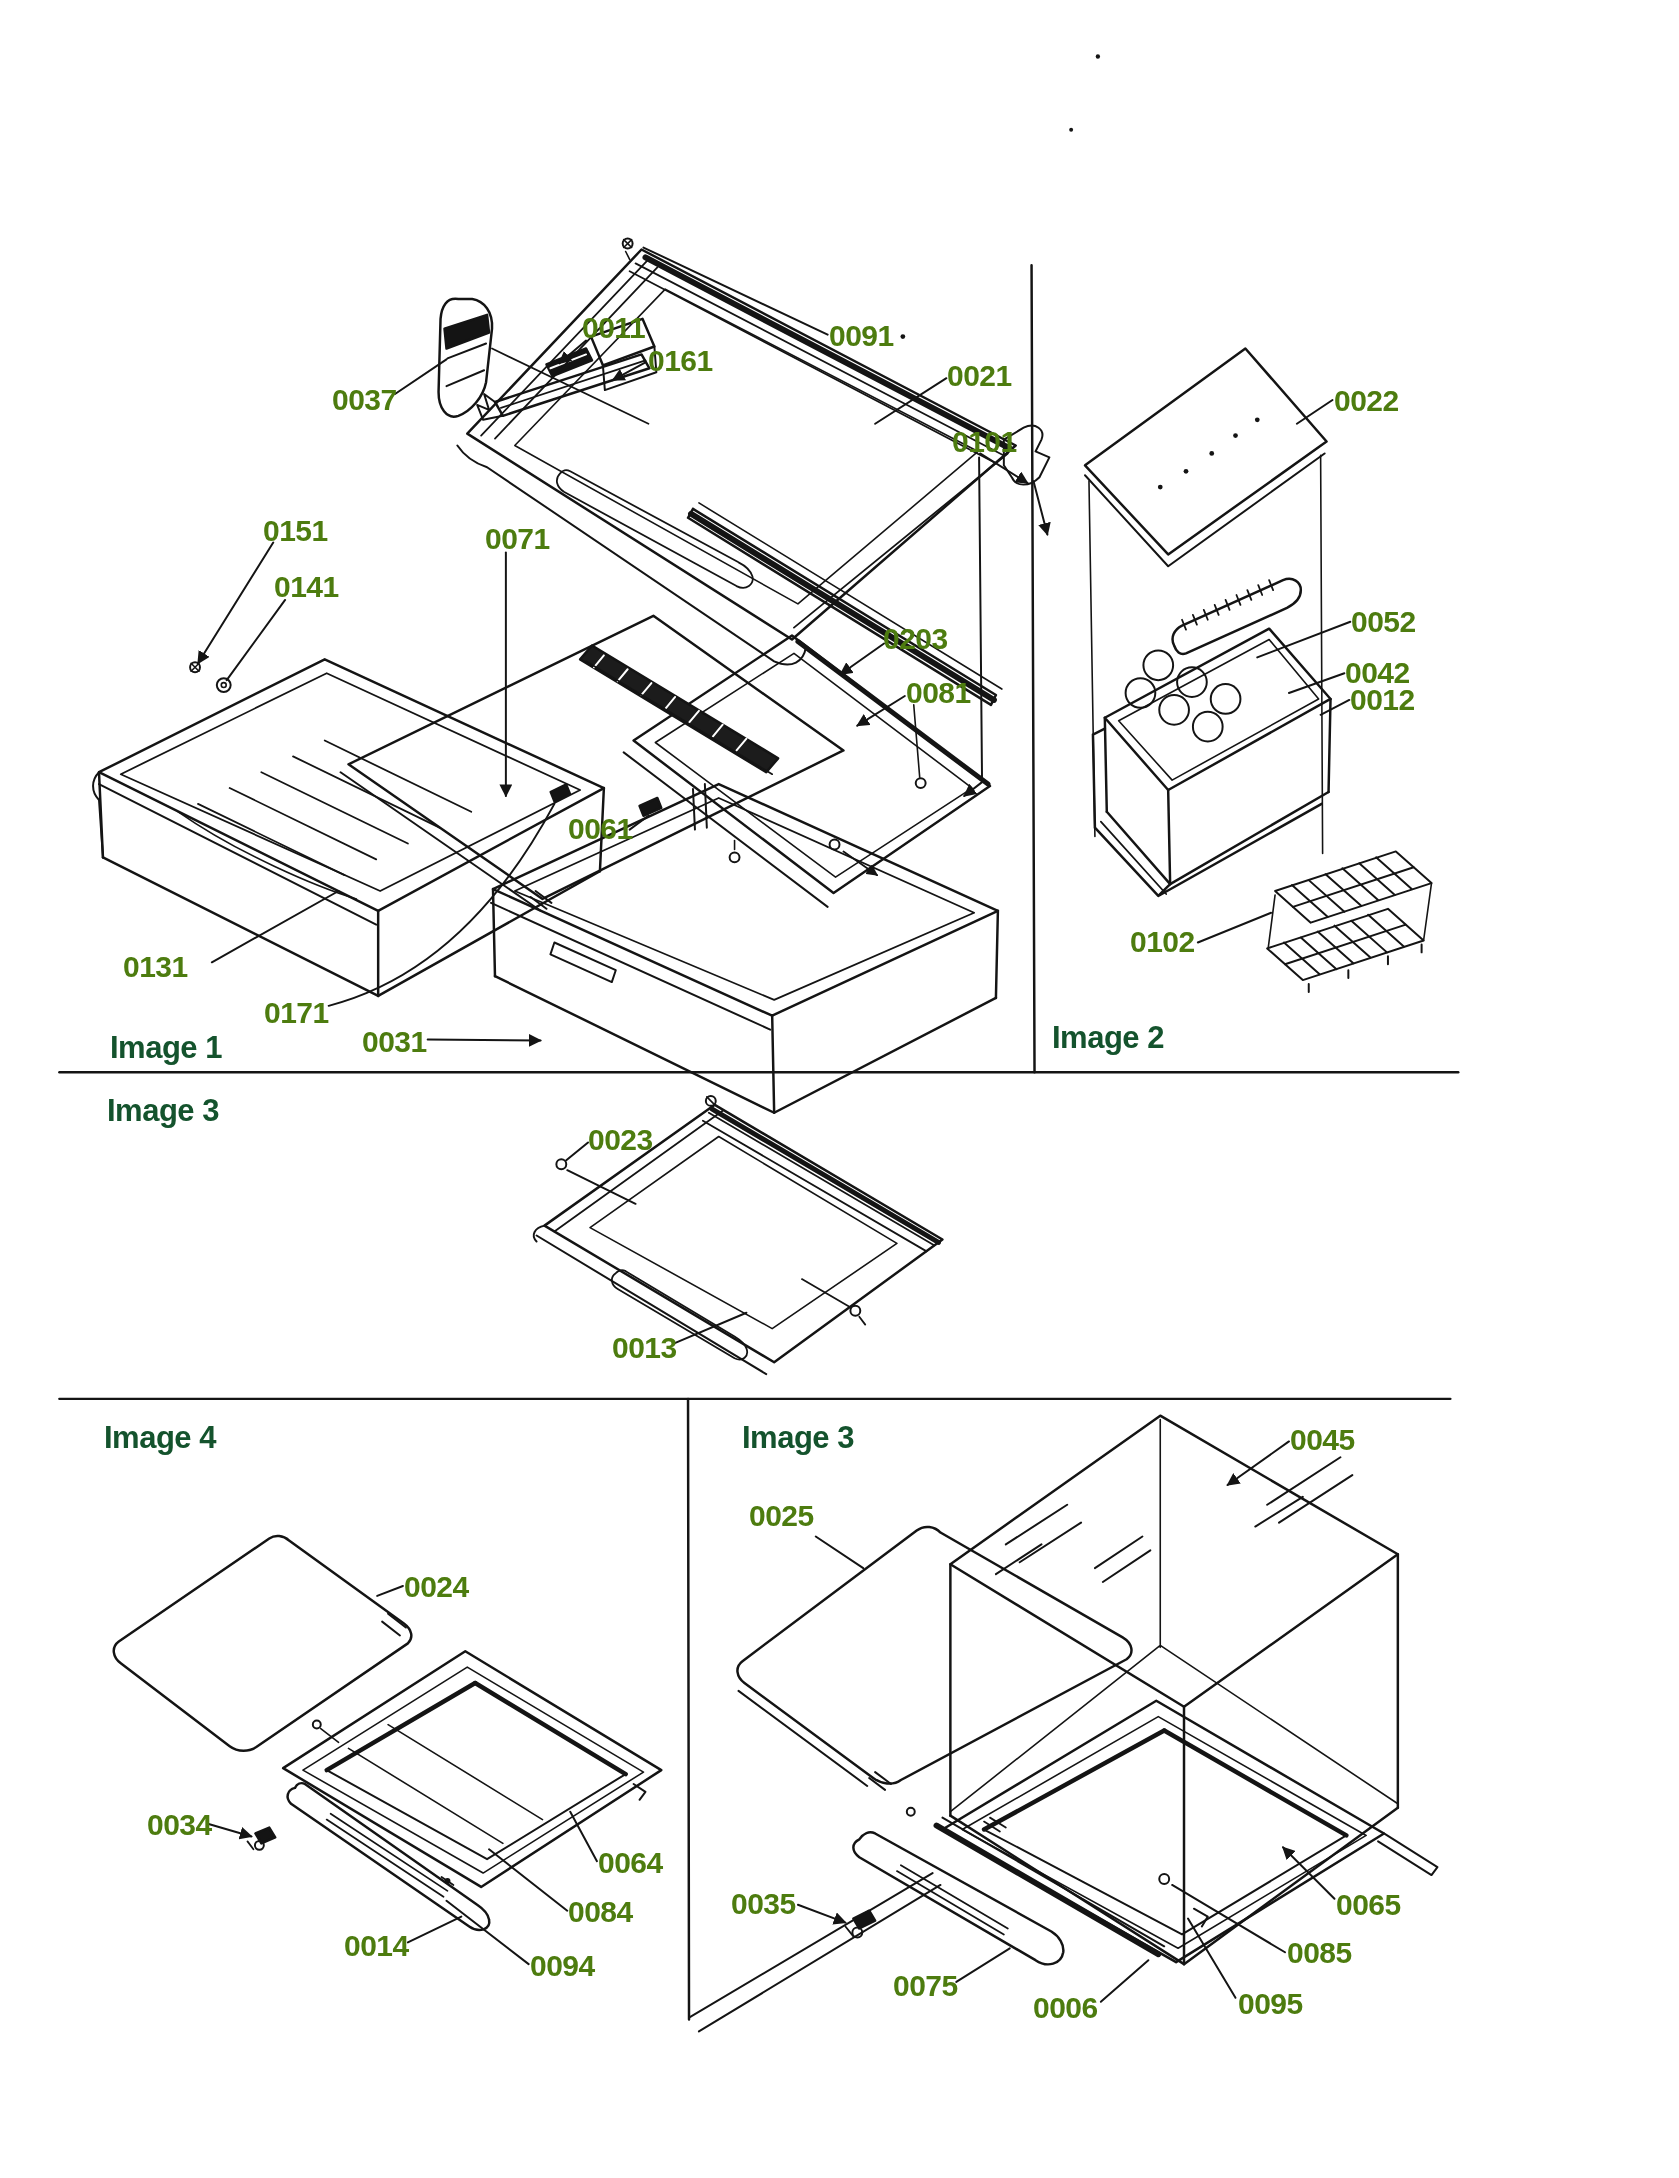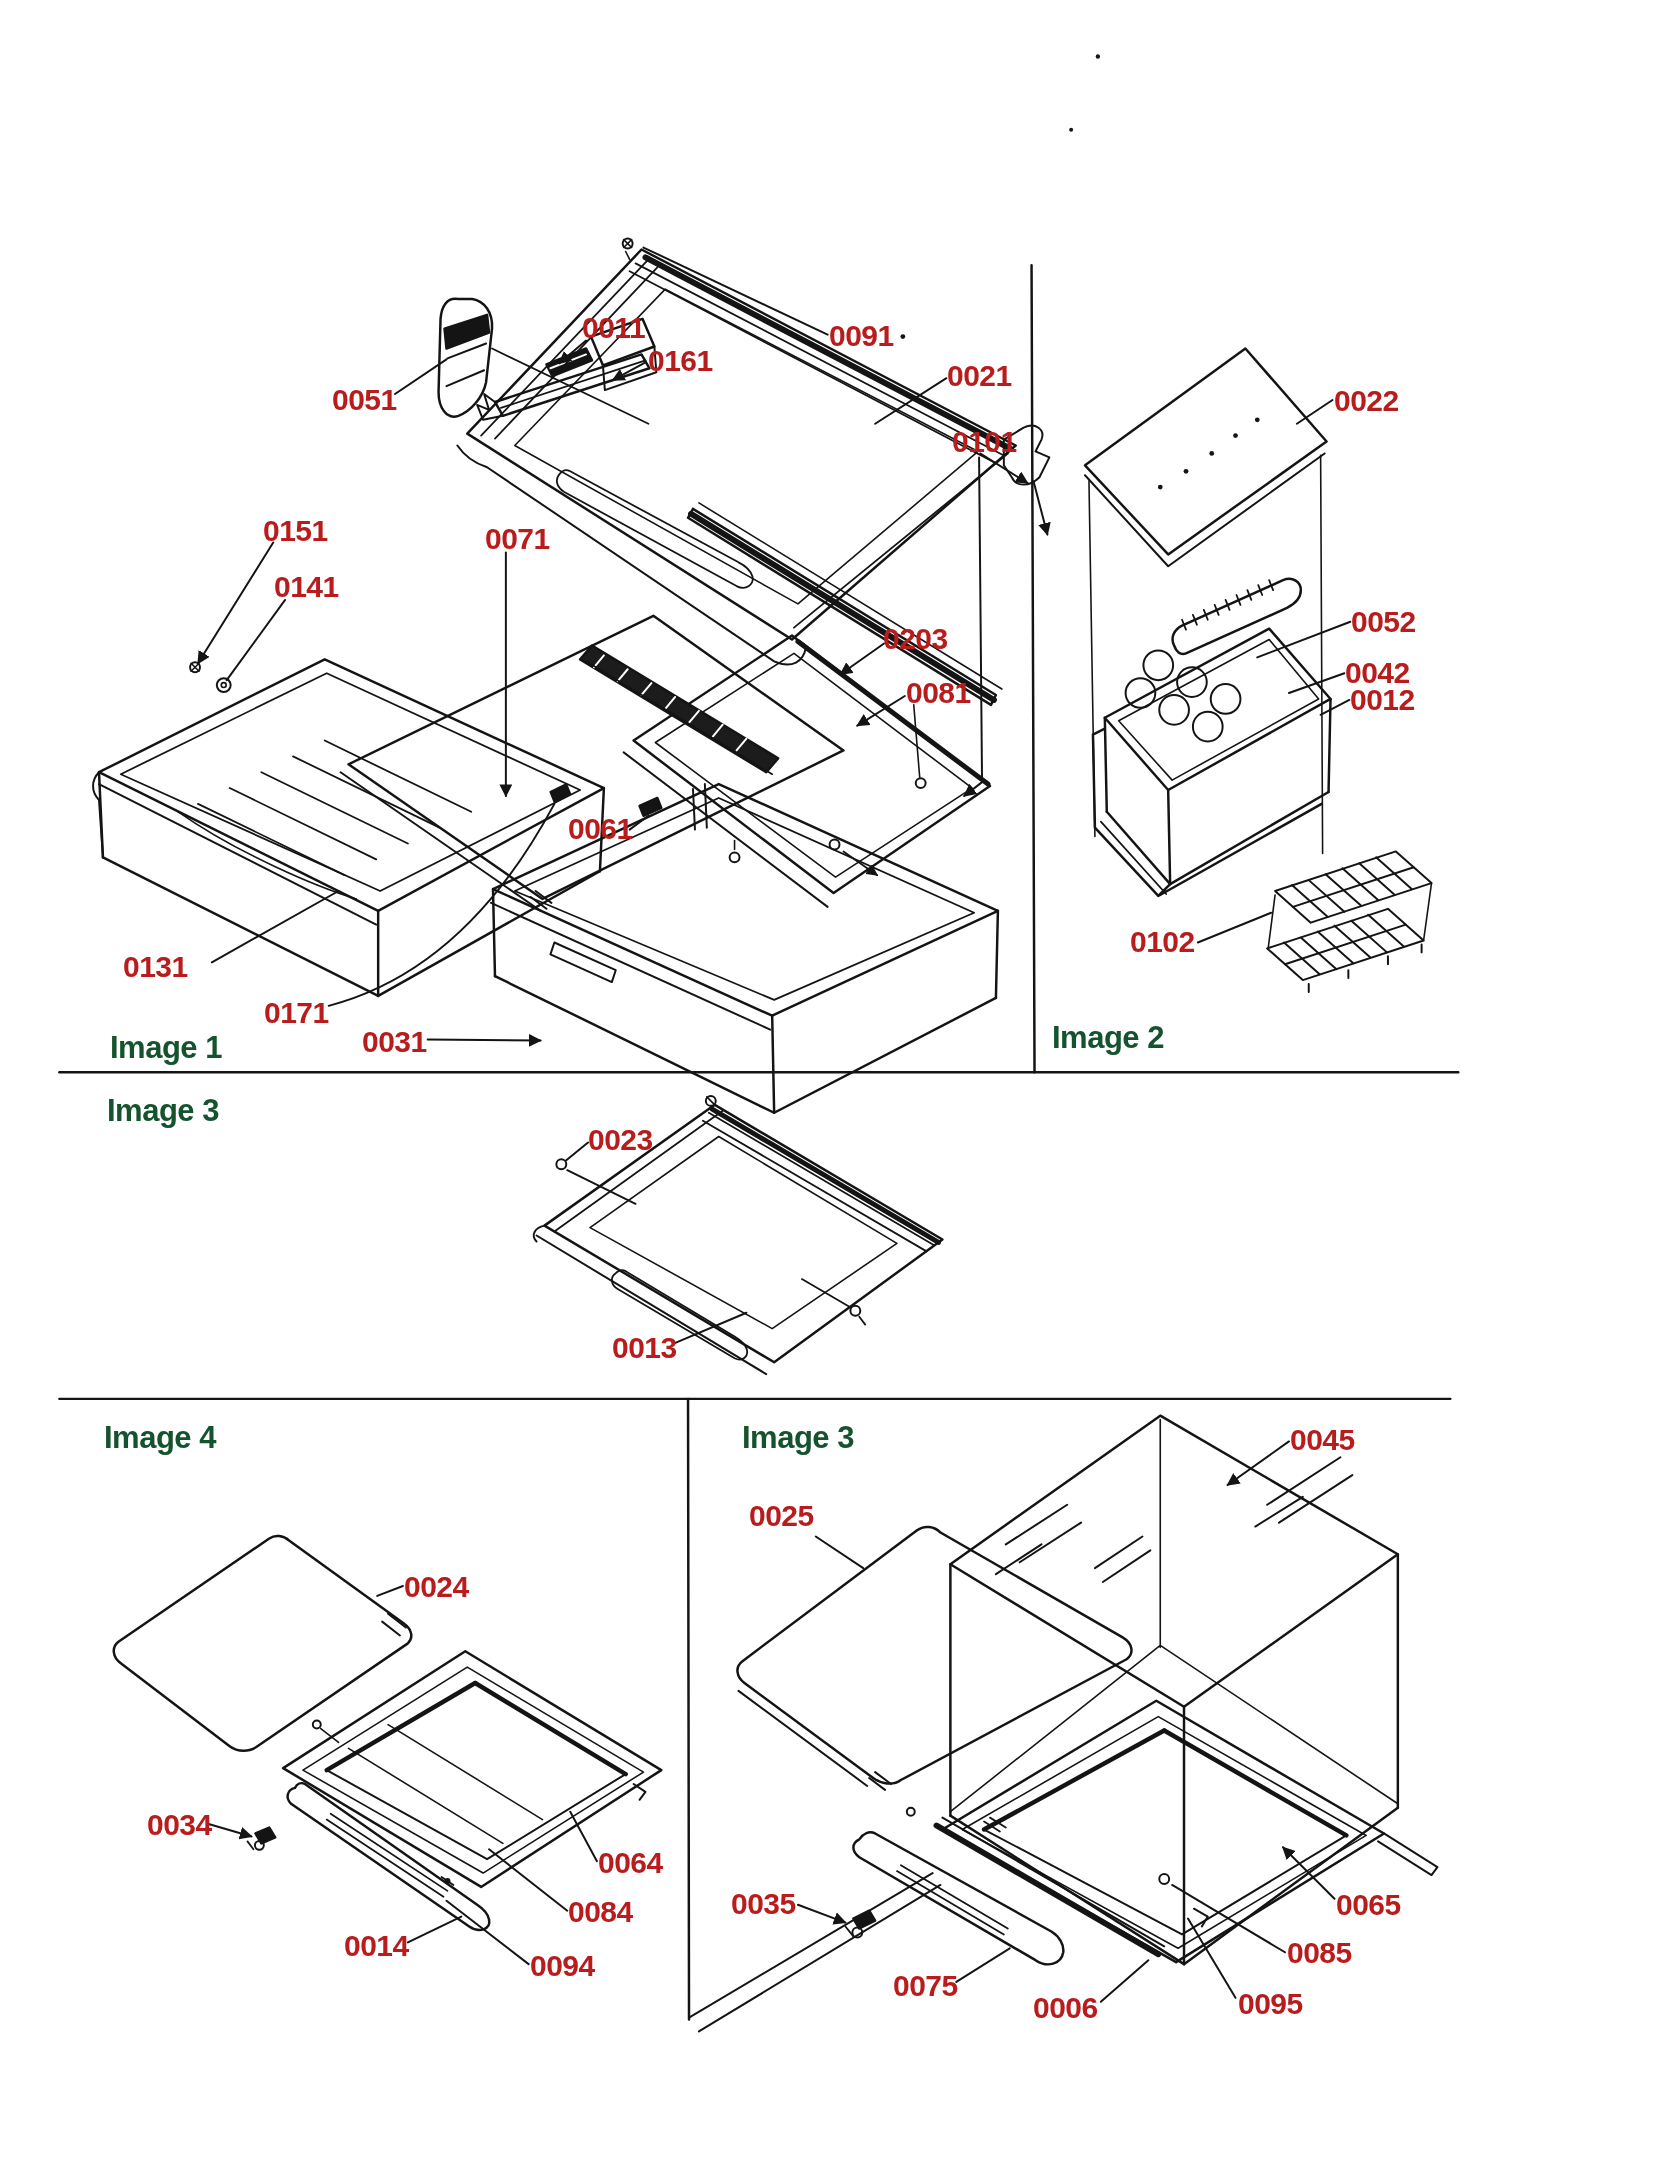--- a/index.html
+++ b/index.html
@@ -1,20 +1,20 @@
 <!DOCTYPE html>
 <html><head>
 <meta charset="utf-8">
 <style>
   html,body{margin:0;padding:0;background:#fff;}
   .stage{position:relative;width:1679px;height:2178px;background:#fff;overflow:hidden;
          font-family:"Liberation Sans","DejaVu Sans",sans-serif;}
   .stage svg{position:absolute;left:0;top:0;}
   .labels{position:absolute;left:0;top:0;width:100%;height:100%;pointer-events:none;}
-  .callout{position:absolute;font-size:30px;font-weight:700;color:#b91c1c;
+  .callout{position:absolute;font-size:30px;font-weight:700;color:#4d7c0f;
            letter-spacing:-0.5px;white-space:nowrap;line-height:1;}
   .section-label{position:absolute;font-size:31px;font-weight:700;color:#14532d;
            letter-spacing:-0.5px;white-space:nowrap;line-height:1;}
 </style>
 </head>
 <body>
 
 <div class="stage">
 
 <svg width="1679" height="2178" viewBox="0 0 1696 2200" fill="none" stroke="#141414" stroke-width="2.5" stroke-linecap="round" stroke-linejoin="round">
@@ -305,21 +305,21 @@
       <path d="M1298 1972 L1184 1904"></path>
       <path d="M1348 1918 L1296 1866" marker-end="url(#arr)"></path>
     </g>
   </g>
 </svg>
 
 <div class="labels">
 
 <div class="callout" style="left: 582px; top: 313px;">0011</div>
       <div class="callout" style="left: 648px; top: 346px;">0161</div>
-      <div class="callout" style="left: 332px; top: 385px;">0051</div>
+      <div class="callout" style="left: 332px; top: 385px;">0037</div>
       <div class="callout" style="left: 829px; top: 321px;">0091</div>
       <div class="callout" style="left: 947px; top: 361px;">0021</div>
       <div class="callout" style="left: 952px; top: 427px;">0101</div>
       <div class="callout" style="left: 485px; top: 524px;">0071</div>
       <div class="callout" style="left: 263px; top: 516px;">0151</div>
       <div class="callout" style="left: 274px; top: 572px;">0141</div>
       <div class="callout" style="left: 883px; top: 624px;">0203</div>
       <div class="callout" style="left: 906px; top: 678px;">0081</div>
       <div class="callout" style="left: 568px; top: 814px;">0061</div>
       <div class="callout" style="left: 123px; top: 952px;">0131</div>

